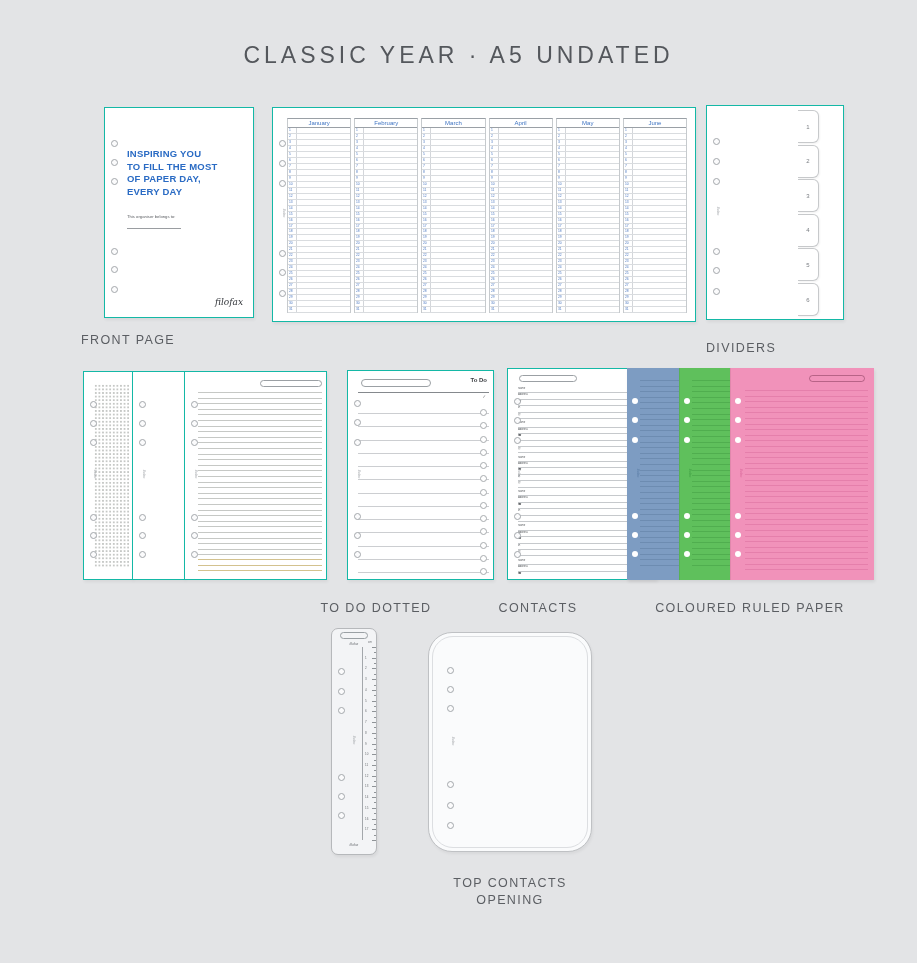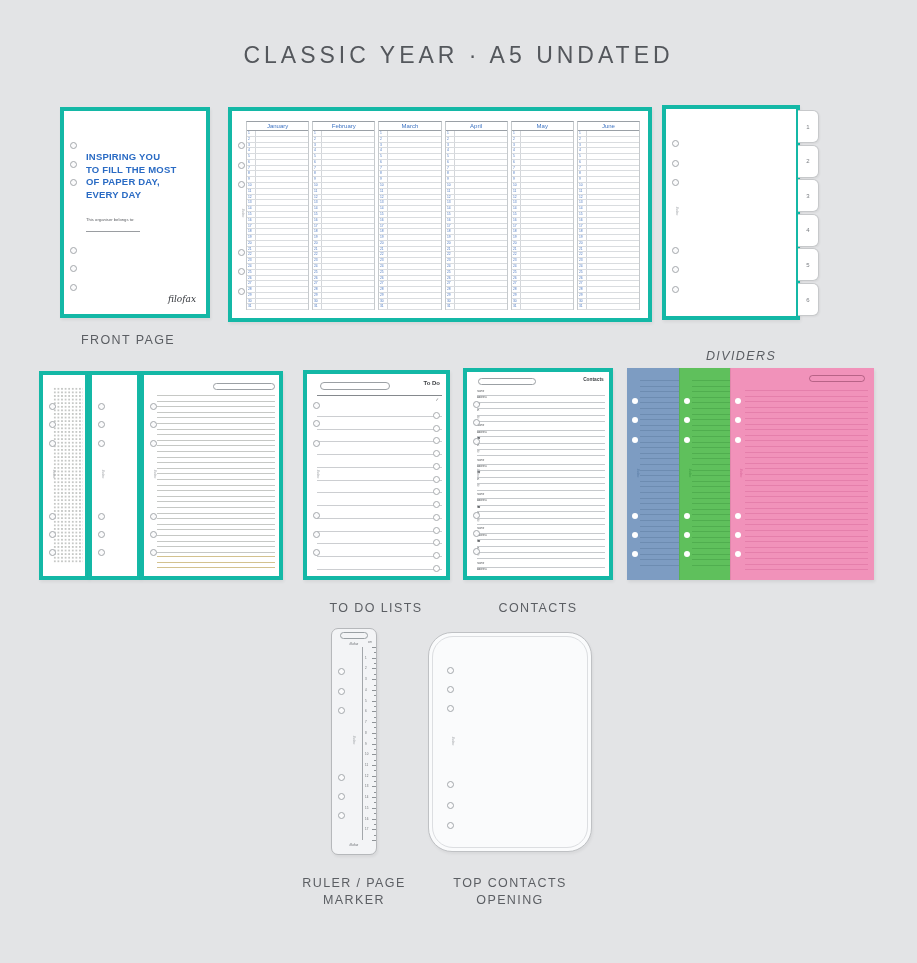--- a/index.html
+++ b/index.html
@@ -3,22 +3,22 @@
 <meta charset="utf-8">
 <style>
   html,body{margin:0;padding:0;}
   body{width:917px;height:963px;background:#e3e4e6;position:relative;overflow:hidden;
        font-family:"Liberation Sans",sans-serif;}
   .stage{position:absolute;inset:0;}
   .title{position:absolute;top:42px;left:0;width:100%;text-align:center;font-size:23px;
          letter-spacing:4px;color:#54575c;font-weight:500;margin:0;}
   .caption{position:absolute;text-align:center;font-size:12.5px;letter-spacing:1.4px;
            color:#5b5e63;font-weight:500;line-height:17px;white-space:nowrap;}
-  .card{position:absolute;background:#fff;border:4px solid #14b8a6;
-        box-shadow:1px 2px 3px rgba(0,0,0,.06);box-sizing:border-box;}
+  .card{position:absolute;background:#fff;border:1px solid #14b8a6;
+        box-shadow:1px 2px 3px rgba(0,0,0,.06);box-sizing:border-box;margin-left:44px;}
   .hole{position:absolute;width:5px;height:5px;border-radius:50%;background:#fbfbfc;
         border:1px solid #a3a7ab;left:6px;}
   .hole.w{background:#fff;border:none;width:6px;height:6px;left:5px;}
   .wm{position:absolute;font-size:6px;font-style:italic;color:#a7aaae;left:3px;top:48%;
       transform:rotate(90deg) scale(.55);transform-origin:center;}
   .tbox{position:absolute;border:1px solid #9ba0a4;border-radius:3.5px;background:#fff;box-sizing:border-box;}
 
   
   .front-sheet{left:60px;top:107px;width:150px;height:211px;}
   .fs-headline{position:absolute;left:22px;top:40px;color:#2a6bc4;font-weight:700;
@@ -125,21 +125,21 @@
   .envelope{position:absolute;left:428px;top:632px;width:164px;height:220px;background:#fafbfc;
             border:1px solid #bfc1c4;border-radius:24px;box-sizing:border-box;
             box-shadow:1px 2px 3px rgba(0,0,0,.05);}
   .env-inner{position:absolute;inset:3px;border:1px solid #dcdee1;border-radius:21px;}
   .envelope .hole{left:18px;}
   .wm-env{left:16px;}
 
   
   .cap-front{left:28px;top:332px;width:200px;}
   .cap-cal{left:291px;top:332px;width:300px;}
-  .cap-div{left:641px;top:348px;width:200px;font-style:italic;}
+  .cap-div{left:641px;top:340px;width:200px;}
   .cap-papers{left:11px;top:600px;width:300px;}
   .cap-todo{left:276px;top:600px;width:200px;}
   .cap-con{left:438px;top:600px;width:200px;}
   .cap-col{left:600px;top:600px;width:300px;}
   .cap-ruler{left:254px;top:875px;width:200px;}
   .cap-env{left:410px;top:875px;width:200px;}
 </style>
 </head>
 <body style="background: rgb(227, 228, 230);">
 
@@ -1002,22 +1002,23 @@
       <div class="wm" style="color: rgb(217, 105, 155);">filofax</div>
     <div class="hole w" style="top: 14%;"></div>
         <div class="hole w" style="top: 23%;"></div>
         <div class="hole w" style="top: 32.5%;"></div>
         <div class="hole w" style="top: 68.5%;"></div>
         <div class="hole w" style="top: 77.5%;"></div>
         <div class="hole w" style="top: 86.5%;"></div>
       </div>
   </div>
 
-  <div class="caption cap-todo">TO DO LISTS</div>
+  <div class="caption cap-todo">TO DO DOTTED</div>
   <div class="caption cap-con">CONTACTS</div>
+  <div class="caption cap-col">COLOURED RULED PAPER</div>
 
   <div class="ruler">
     <div class="ruler-pill">
       <span>filofax</span>
     </div>
     <div class="ruler-cm">cm</div>
     <div class="ruler-scale">
         <div class="tick long" style="top: 0px;"></div>
         <div class="tick half" style="top: 5.36111px;"></div>
         <div class="tick long" style="top: 10.7222px;"></div>
@@ -1089,22 +1090,18 @@
     <div class="env-inner"></div>
     <div class="wm wm-env">filofax</div>
   <div class="hole" style="top: 15.5%;"></div>
       <div class="hole" style="top: 24.5%;"></div>
       <div class="hole" style="top: 33%;"></div>
       <div class="hole" style="top: 68%;"></div>
       <div class="hole" style="top: 77.5%;"></div>
       <div class="hole" style="top: 86.5%;"></div>
     </div>
 
-  <div class="caption cap-ruler">
-    <div>RULER / PAGE</div>
-    <div>MARKER</div>
-  </div>
   <div class="caption cap-env">
     <div>TOP CONTACTS</div>
     <div>OPENING</div>
   </div>
 
 </div>
 
 </body></html>

